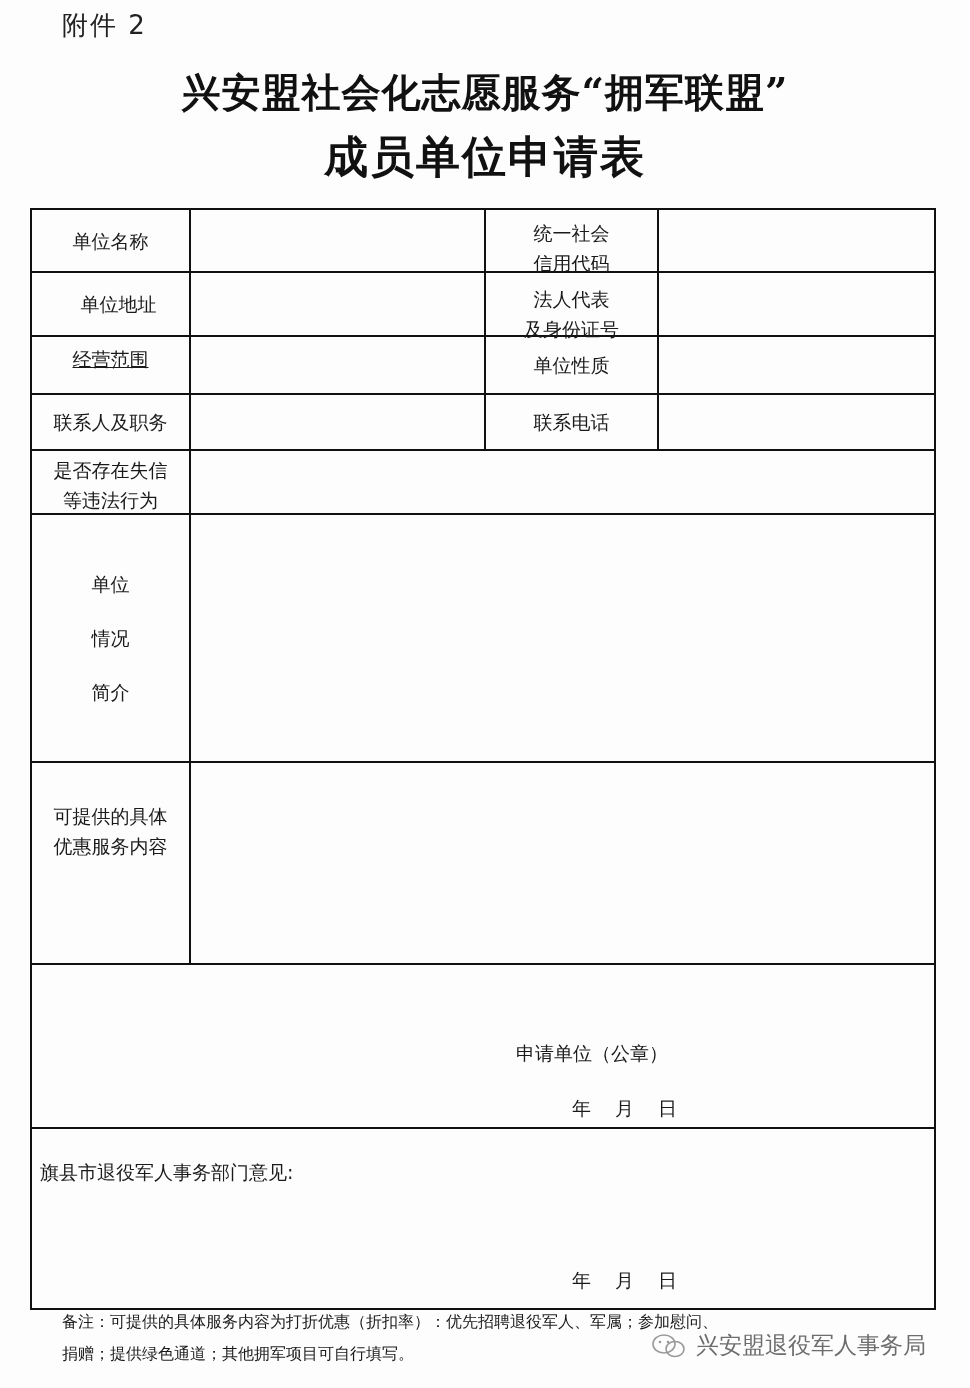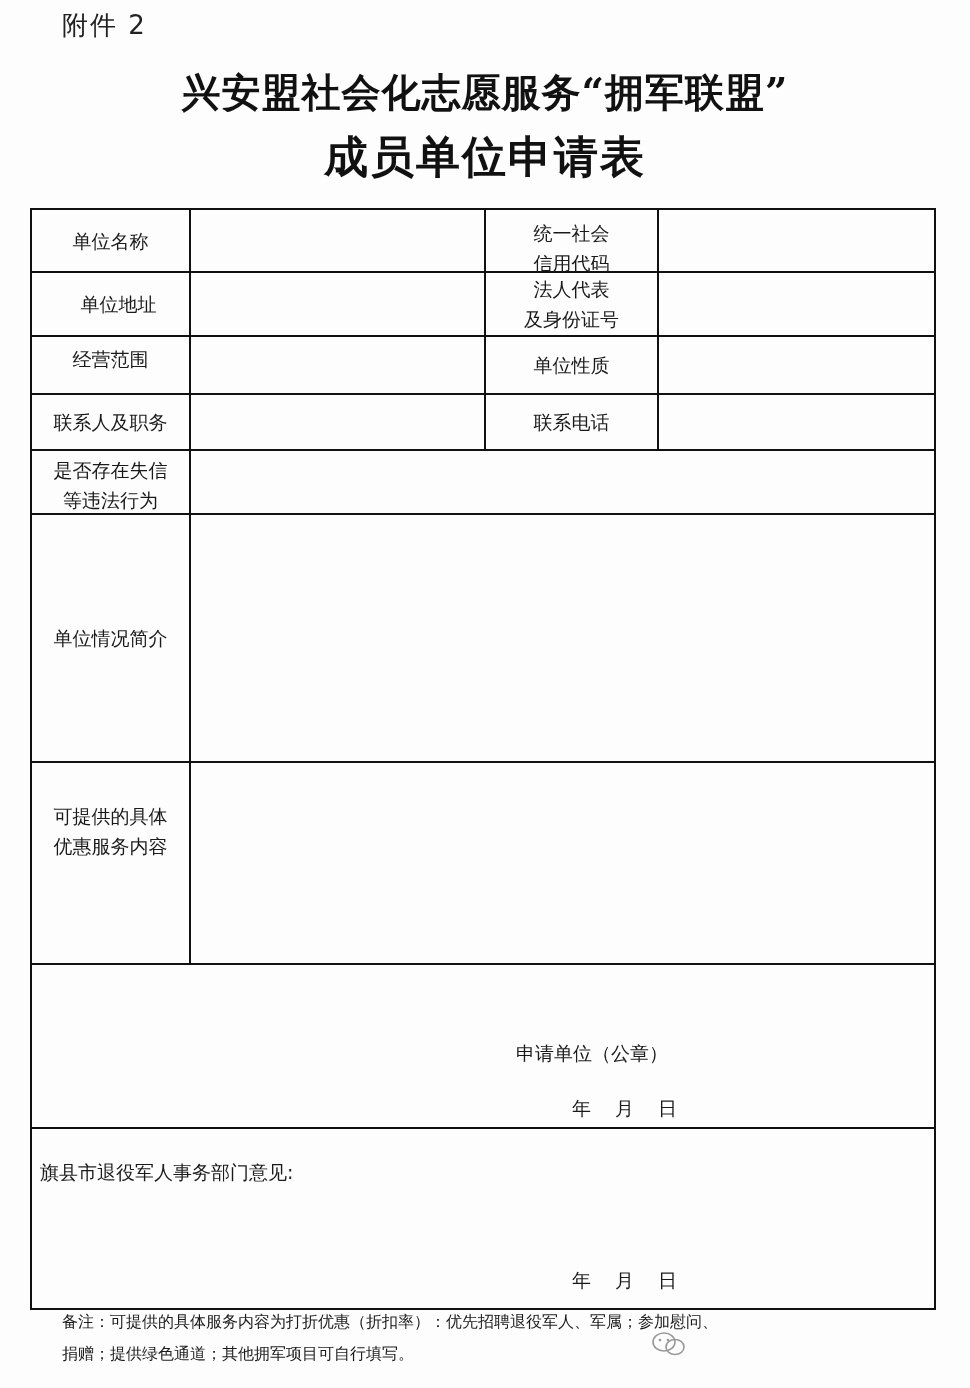--- a/index.html
+++ b/index.html
@@ -59,43 +59,43 @@
   <div class="cell-label" style="left:32px;top:210px;width:157px;height:61px;">单位名称</div>
   <div class="cell-input" style="left:191px;top:210px;width:293px;height:61px;"></div>
   <div class="cell-label stack" style="left:486px;top:210px;width:171px;height:75px;flex-direction:column;border-radius:13px;">
     <span>统一社会</span>
     <span>信用代码</span>
   </div>
   <div class="cell-input" style="left:659px;top:210px;width:275px;height:61px;"></div>
 
   <div class="cell-label" style="left:40px;top:273px;width:157px;height:62px;">单位地址</div>
   <div class="cell-input" style="left:191px;top:273px;width:293px;height:62px;"></div>
-  <div class="cell-label stack" style="left:486px;top:273px;width:171px;height:62px;flex-direction:column;border-radius:20px;">
+  <div class="cell-label stack" style="left:486px;top:283px;width:171px;height:62px;flex-direction:column;border-radius:20px;">
     <span>法人代表</span>
     <span>及身份证号</span>
   </div>
   <div class="cell-input" style="left:659px;top:273px;width:275px;height:62px;"></div>
 
-  <div class="cell-label" style="left:32px;top:337px;width:157px;height:44px;">经营范围</div>
+  <div class="cell-label" style="left:32px;top:337px;width:157px;height:44px;text-decoration:underline;">经营范围</div>
   <div class="cell-input" style="left:191px;top:337px;width:293px;height:56px;"></div>
   <div class="cell-label" style="left:486px;top:337px;width:171px;height:56px;">单位性质</div>
   <div class="cell-input" style="left:659px;top:337px;width:275px;height:56px;"></div>
 
   <div class="cell-label" style="left:32px;top:395px;width:157px;height:54px;">联系人及职务</div>
   <div class="cell-input" style="left:191px;top:395px;width:293px;height:54px;"></div>
   <div class="cell-label" style="left:486px;top:395px;width:171px;height:54px;">联系电话</div>
   <div class="cell-input" style="left:659px;top:395px;width:275px;height:54px;"></div>
 
   <div class="cell-label stack" style="left:32px;top:451px;width:157px;height:68px;flex-direction:column;">
     <span>是否存在失信</span>
     <span>等违法行为</span>
   </div>
   <div class="cell-input" style="left:191px;top:451px;width:743px;height:62px;"></div>
 
-  <div class="cell-label intro" style="left:32px;top:515px;width:157px;height:246px;flex-direction:row;">
+  <div class="cell-label intro" style="left:32px;top:515px;width:157px;height:246px;flex-direction:column;">
     <span>单位</span>
     <span>情况</span>
     <span>简介</span>
   </div>
   <div class="cell-input" style="left:191px;top:515px;width:743px;height:246px;"></div>
 
   <div class="cell-label stack" style="left:32px;top:800px;width:157px;height:62px;flex-direction:column;">
     <span>可提供的具体</span>
     <span>优惠服务内容</span>
   </div>
@@ -113,13 +113,14 @@
 <div class="note" style="top:1312px;">备注：可提供的具体服务内容为打折优惠（折扣率）：优先招聘退役军人、军属；参加慰问、</div>
 <div class="note" style="top:1344px;">捐赠；提供绿色通道；其他拥军项目可自行填写。</div>
 
 <div class="watermark">
   <svg class="wm-icon" viewBox="0 0 38 28">
     <ellipse cx="14" cy="12" rx="11" ry="9" fill="none" stroke="#888" stroke-width="1.6"></ellipse>
     <ellipse cx="25" cy="17" rx="9" ry="7.5" fill="none" stroke="#888" stroke-width="1.6"></ellipse>
     <circle cx="10" cy="10" r="1.3" fill="#888"></circle>
       <circle cx="18" cy="10" r="1.3" fill="#888"></circle>
   </svg>
+  <span>兴安盟退役军人事务局</span>
 </div>
 
 </body></html>

